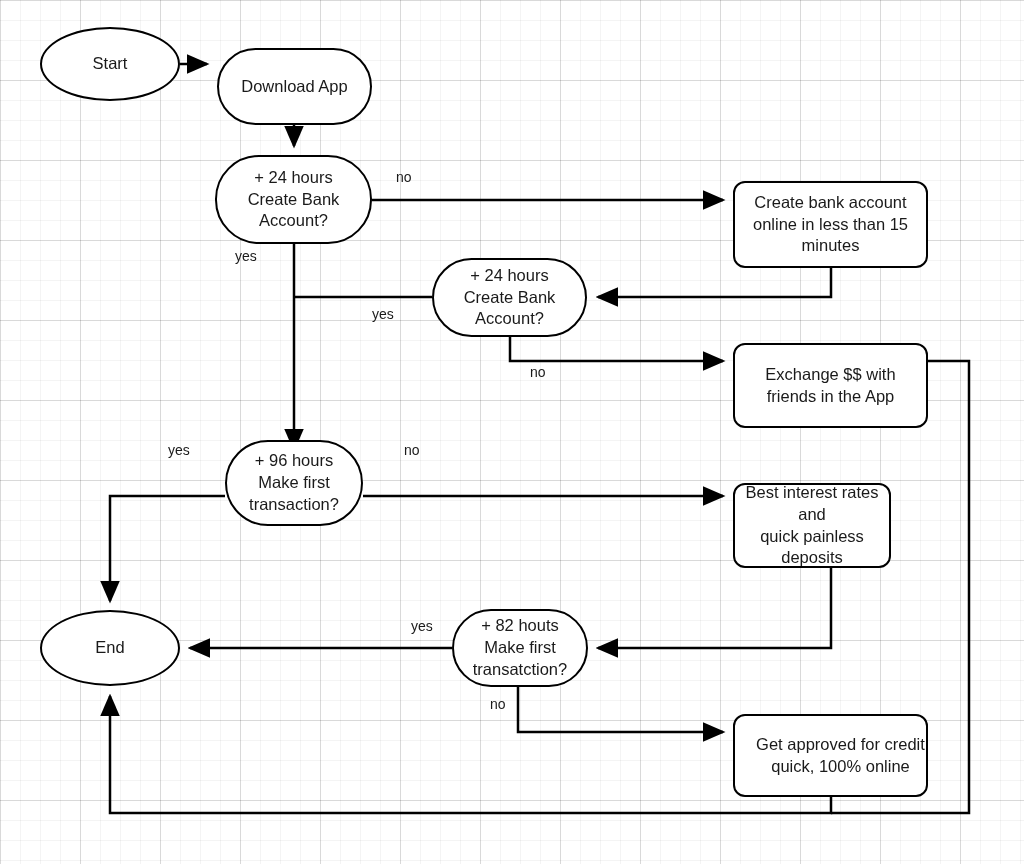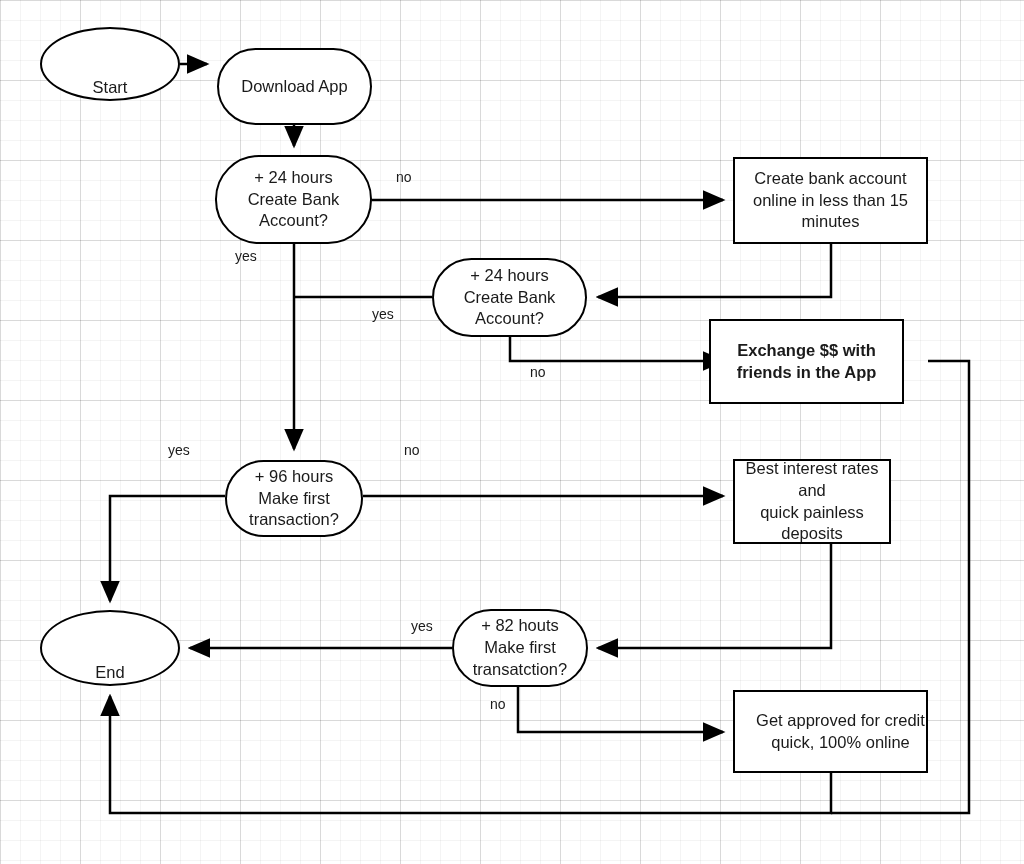--- a/index.html
+++ b/index.html
@@ -49,27 +49,27 @@
     justify-content: center;
     text-align: center;
     color: #1a1a1a;
     font-size: 16.5px;
     line-height: 1.33;
     white-space: pre-line;
     z-index: 2;
   }
   .node.terminal {
     border-radius: 50%;
-    align-items: flex-end;
   }
   .node.pill {
     border-radius: 44px;
   }
   .node.rect {
-    border-radius: 0;
+    border-radius: 12px;
+    margin-top: 24px;
   }
   .edge-label {
     position: absolute;
     color: #1a1a1a;
     font-size: 14px;
     line-height: 1;
     white-space: nowrap;
     z-index: 3;
   }
 </style>
@@ -107,23 +107,23 @@
       <div class="node pill" style="left: 217px; top: 24px; width: 155px; height: 77px; margin-top: 24px;"><span>Download App</span></div>
       <div class="node pill" style="left: 215px; top: 155px; width: 157px; height: 89px;"><span>+ 24 hours
 Create Bank
 Account?</span></div>
       <div class="node rect" style="left: 733px; top: 157px; width: 195px; height: 87px;"><span>Create bank account
 online in less than 15
 minutes</span></div>
       <div class="node pill" style="left: 432px; top: 258px; width: 155px; height: 79px;"><span>+ 24 hours
 Create Bank
 Account?</span></div>
-      <div class="node rect" style="left: 709px; top: 319px; width: 195px; height: 85px; font-weight: bold;"><span>Exchange $$ with
+      <div class="node rect" style="left: 733px; top: 319px; width: 195px; height: 85px;"><span>Exchange $$ with
 friends in the App</span></div>
-      <div class="node pill" style="left: 225px; top: 460px; width: 138px; height: 77px;"><span>+ 96 hours
+      <div class="node pill" style="left: 225px; top: 440px; width: 138px; height: 86px;"><span>+ 96 hours
 Make first
 transaction?</span></div>
       <div class="node rect" style="left: 733px; top: 459px; width: 158px; height: 85px;"><span>Best interest rates and
 quick painless deposits</span></div>
       <div class="node terminal" style="left: 40px; top: 610px; width: 140px; height: 76px;"><span>End</span></div>
       <div class="node pill" style="left: 452px; top: 609px; width: 136px; height: 78px;"><span>+ 82 houts
 Make first
 transatction?</span></div>
       <div class="node rect" style="left: 733px; top: 690px; width: 195px; height: 83px; padding-left: 20px;"><span>Get approved for credit
 quick, 100% online</span></div>

